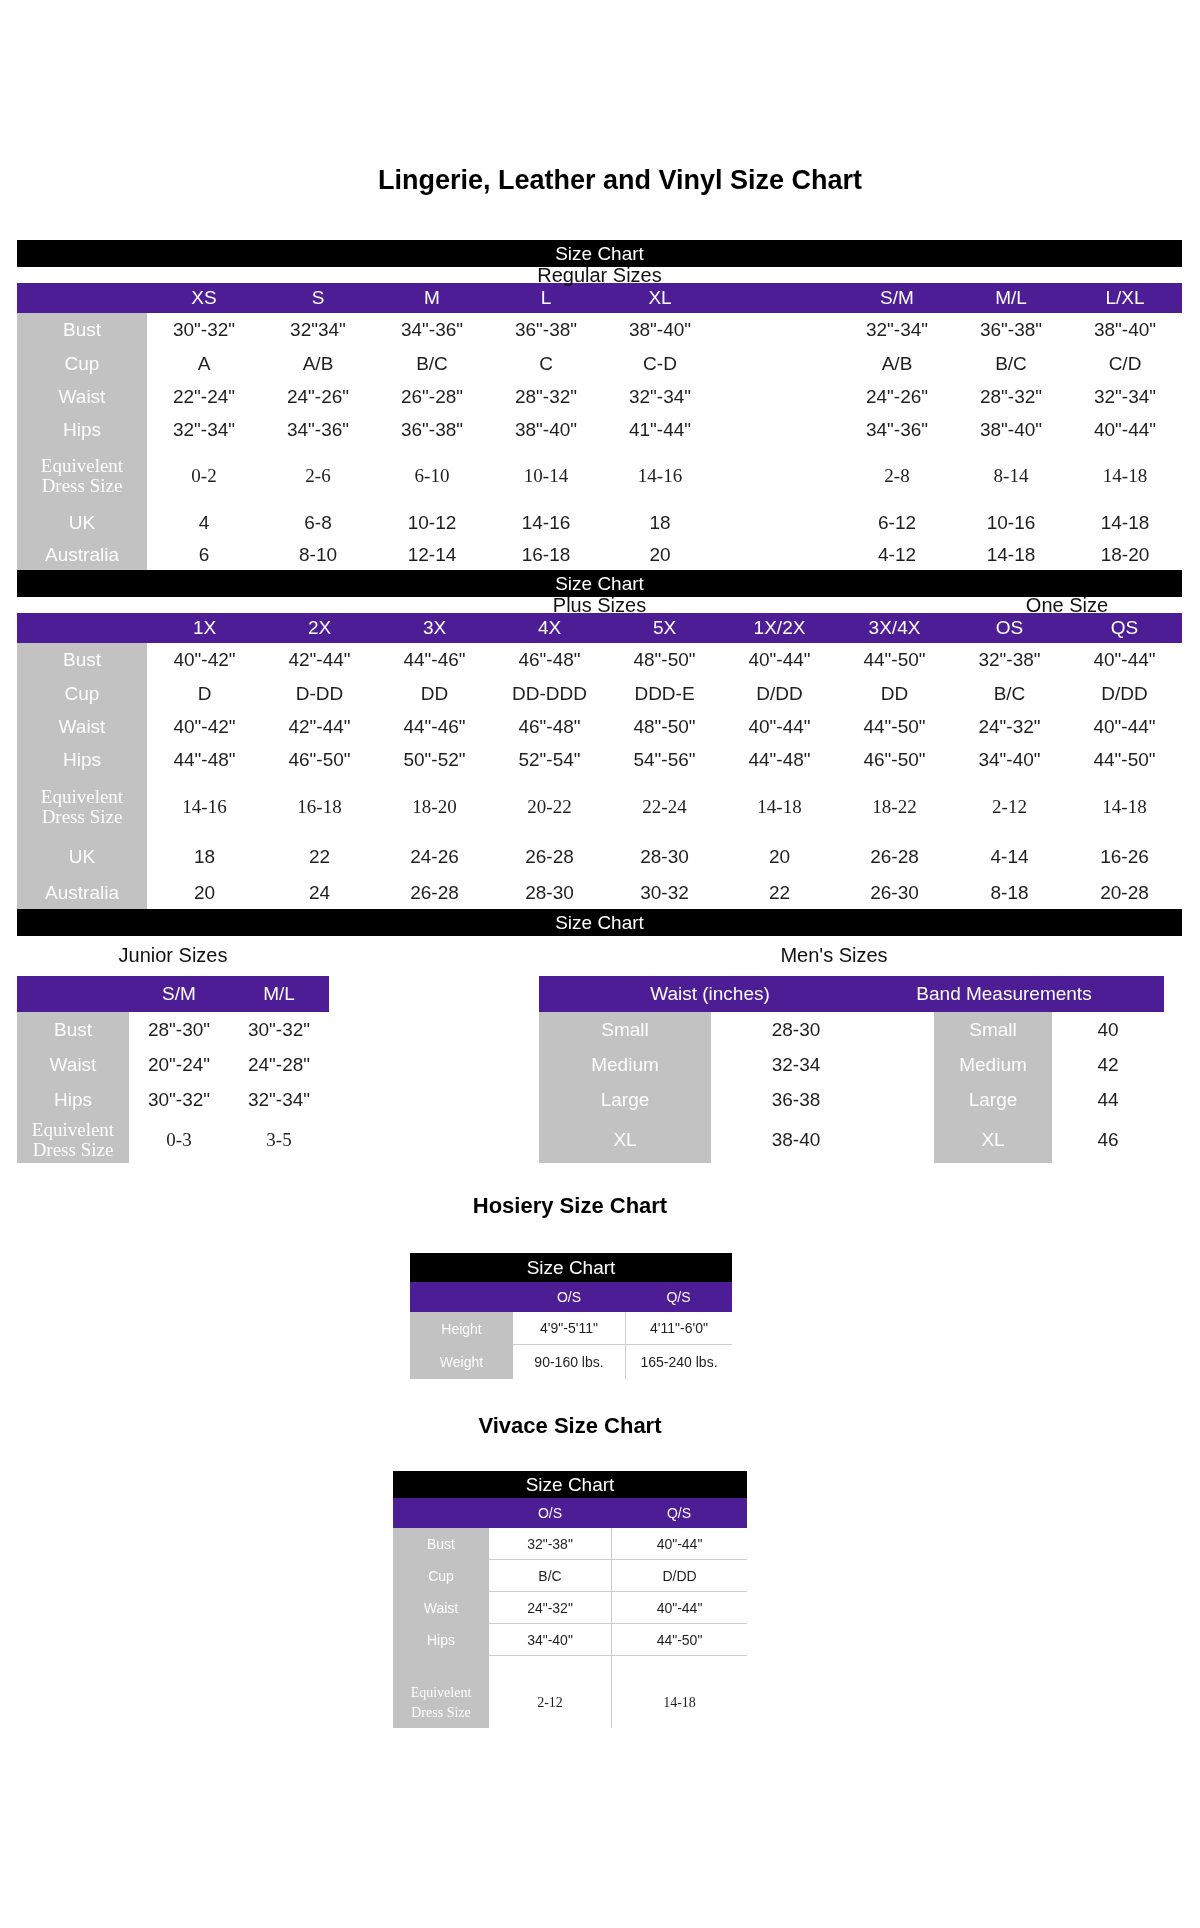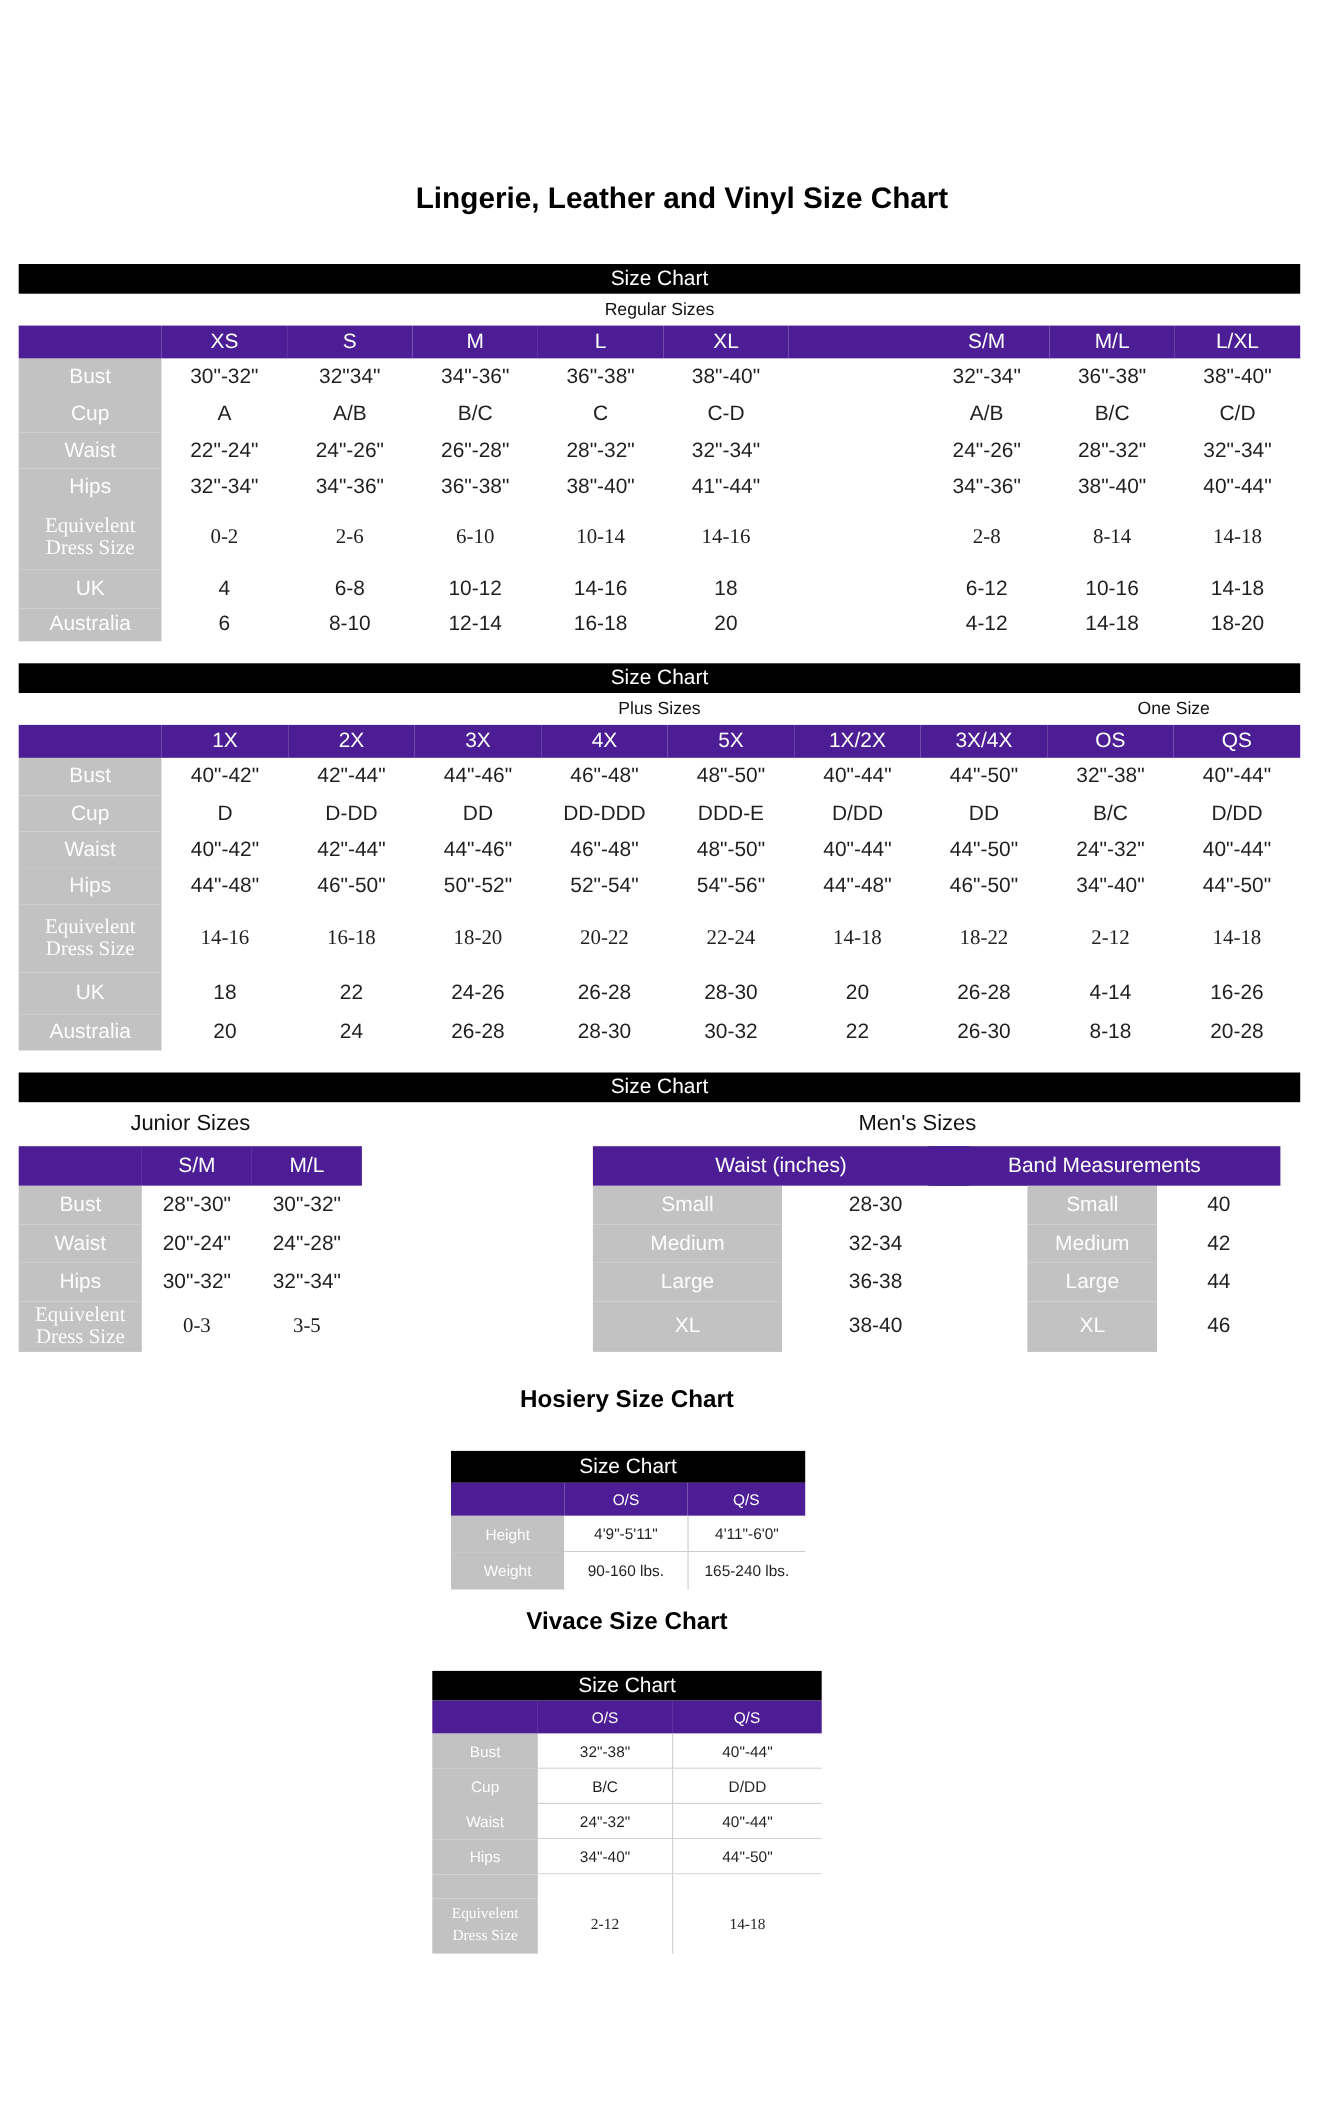--- a/index.html
+++ b/index.html
@@ -3,22 +3,22 @@
 <meta charset="utf-8">
 <style>
   * { margin:0; padding:0; box-sizing:border-box; }
   body { background:#fff; font-family:"Liberation Sans", sans-serif; color:#1f1f1f; }
   .page { width:1200px; height:1928px; background:#fff; overflow:hidden; }
 
   .main-title { padding-top:165px; text-align:center; font-size:27px; font-weight:bold; color:#000;margin-left:40px; }
 
   .main { width:1165px; margin-left:17px; margin-top:44px; }
 
-  .size-bar { height:27px; background:#000; color:#fff; display:flex; align-items:center; justify-content:center; font-size:19px;margin-top:20px; }
-  .label-row { position:relative; height:29px; display:flex; align-items:center; justify-content:center; font-size:16px; color:#111; }
+  .size-bar { height:27px; background:#000; color:#fff; display:flex; align-items:center; justify-content:center; font-size:19px; }
+  .label-row { position:relative; height:16px; display:flex; align-items:center; justify-content:center; font-size:20px; color:#111; }
   .one-size { position:absolute; left:935px; width:230px; text-align:center; }
 
   .trow { display:grid; grid-template-columns:var(--cols); height:33px; }
   .cell { display:flex; align-items:center; justify-content:center; text-align:center; font-size:19px; line-height:20px; }
   .hcell { background:#4c1d95; color:#fdfdfd; }
   .lcell { background:#c2c2c2; color:#fdfdfd; }
   .vcell { background:#fff; color:#1f1f1f; }
   .spacer-cell { background:transparent; }
   .hspan { grid-column:1 / -1; }
   .thead { height:30px; }
@@ -55,21 +55,21 @@
   .hosiery-title { margin-top:30px; }
   .hosiery-wrap { width:322px; margin-left:410px; margin-top:34px; }
   .hosiery-wrap .size-bar { height:29px; }
   .t-hosiery .cell, .t-vivace .cell { font-size:14px; }
   .t-hosiery .r-height { height:33px; }
   .t-hosiery .r-weight { height:34px; }
   .t-hosiery .vcell, .t-vivace .vcell { border-bottom:1px solid #cccccc; }
   .t-hosiery .vcell + .vcell, .t-vivace .vcell + .vcell { border-left:1px solid #cccccc; }
   .t-hosiery .trow:last-child .vcell { border-bottom:none; }
 
-  .vivace-title { margin-top:16px;text-align:center; }
+  .vivace-title { margin-top:34px;text-align:center; }
   .vivace-wrap { width:354px; margin-left:393px; margin-top:32px; }
   .t-vivace .trow { height:32px; }
   .t-vivace .thead { height:30px; }
   .t-vivace .r-spacer { height:22px; }
   .t-vivace .r-spacer .vcell { border-bottom:none; }
   .t-vivace .r-equivelent-dress-size { height:50px; }
   .t-vivace .trow:last-child .vcell { border-bottom:none; }
 </style>
 </head>
 <body>

